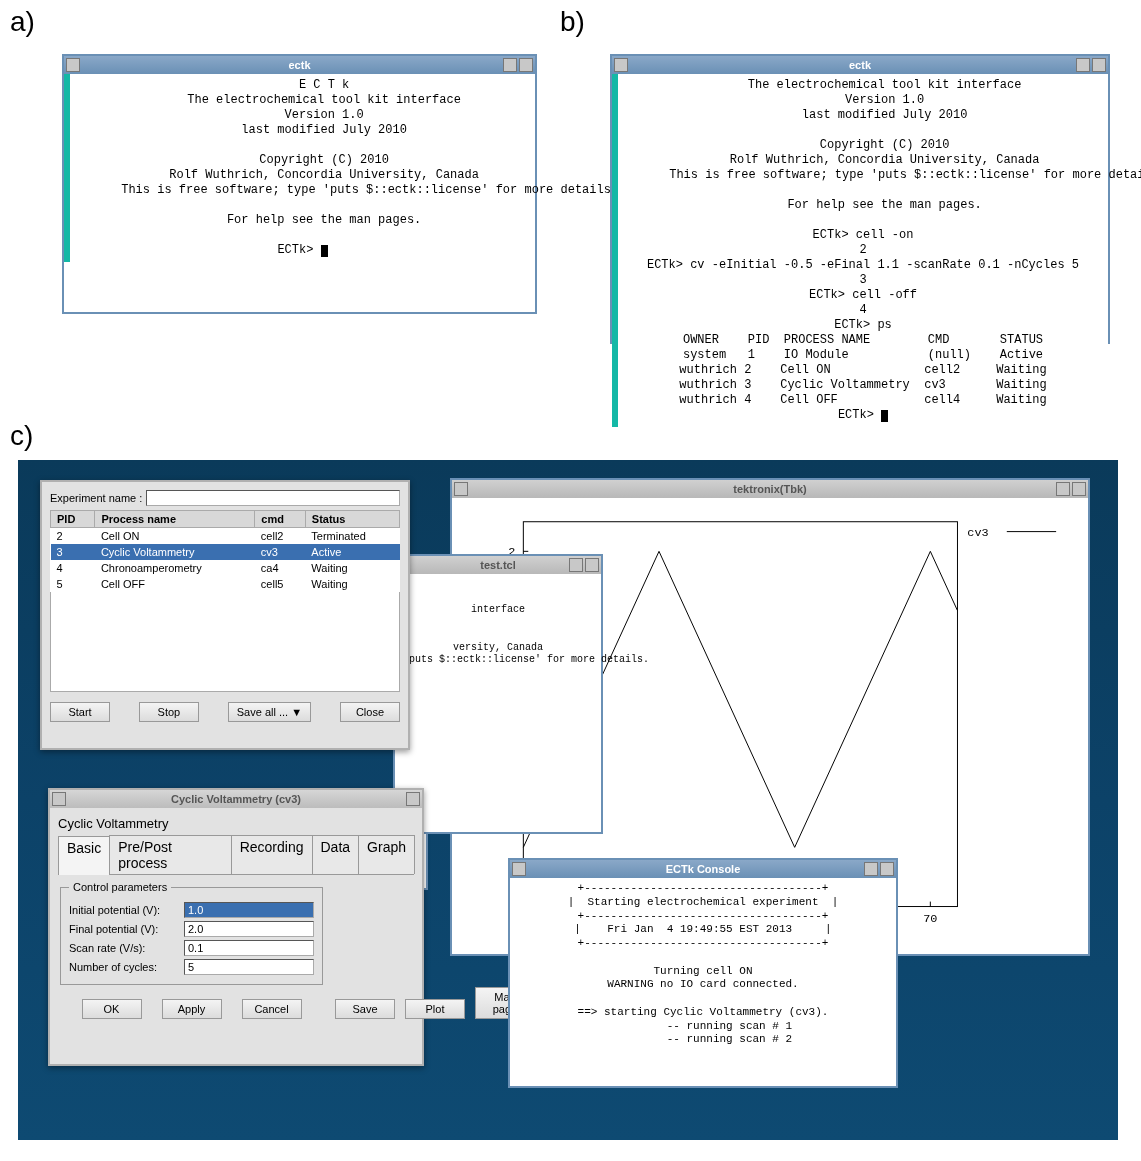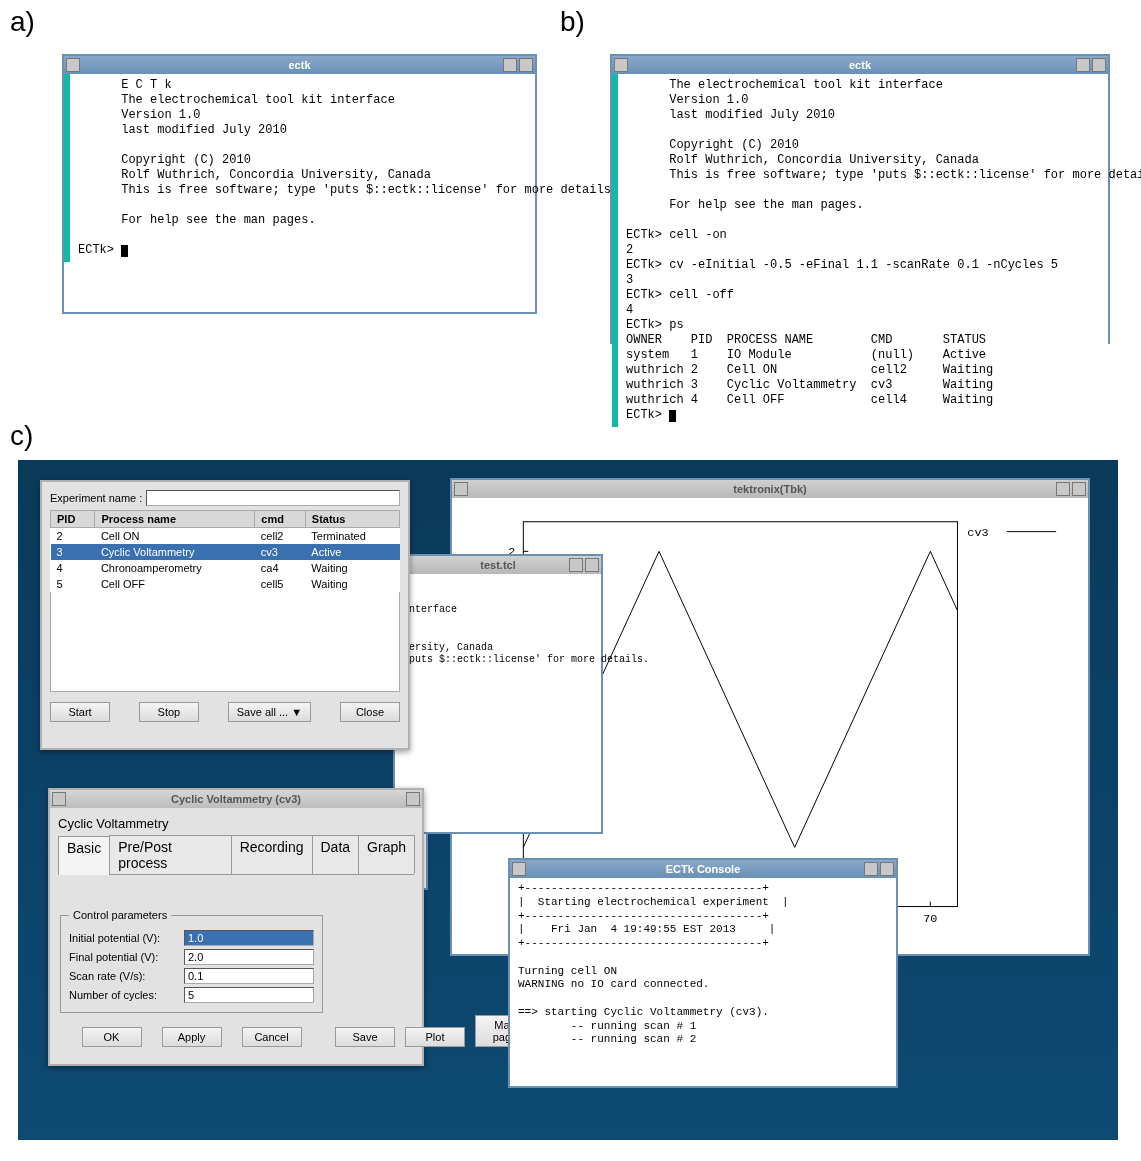--- a/index.html
+++ b/index.html
@@ -14,20 +14,21 @@
   .panel-label {
     position: absolute;
     font-size: 28px;
     font-weight: 400;
   }
   
   .win {
     position: absolute;
     background: #fff;
     border: 2px solid #6a90b5;
+    text-align: center;
   }
   .titlebar {
     height: 18px;
     background: linear-gradient(#8aa8c8, #6a90b5);
     display: flex;
     align-items: center;
     justify-content: center;
     position: relative;
     color: #fff;
     font-size: 11px;
@@ -310,21 +311,21 @@
     </div>
     <div class="dlg-body">
       <div style="font-size:13px;">Cyclic Voltammetry</div>
       <div class="tab-row" id="cvTabs">
           <div class="tab active">Basic</div>
           <div class="tab">Pre/Post process</div>
           <div class="tab">Recording</div>
           <div class="tab">Data</div>
           <div class="tab">Graph</div>
         </div>
-      <div style="display:flex; gap:10px;margin-top:28px;">
+      <div style="display:flex; gap:10px;">
         <div style="flex:1;">
           <fieldset class="cp">
             <legend>Control parameters</legend>
             <div class="cp-row">
               <label>Initial potential (V):</label>
               <input type="text" class="field selected" value="1.0" style="">
             </div>
             <div class="cp-row">
               <label>Final potential (V):</label>
               <input type="text" class="field" value="2.0" style="">

